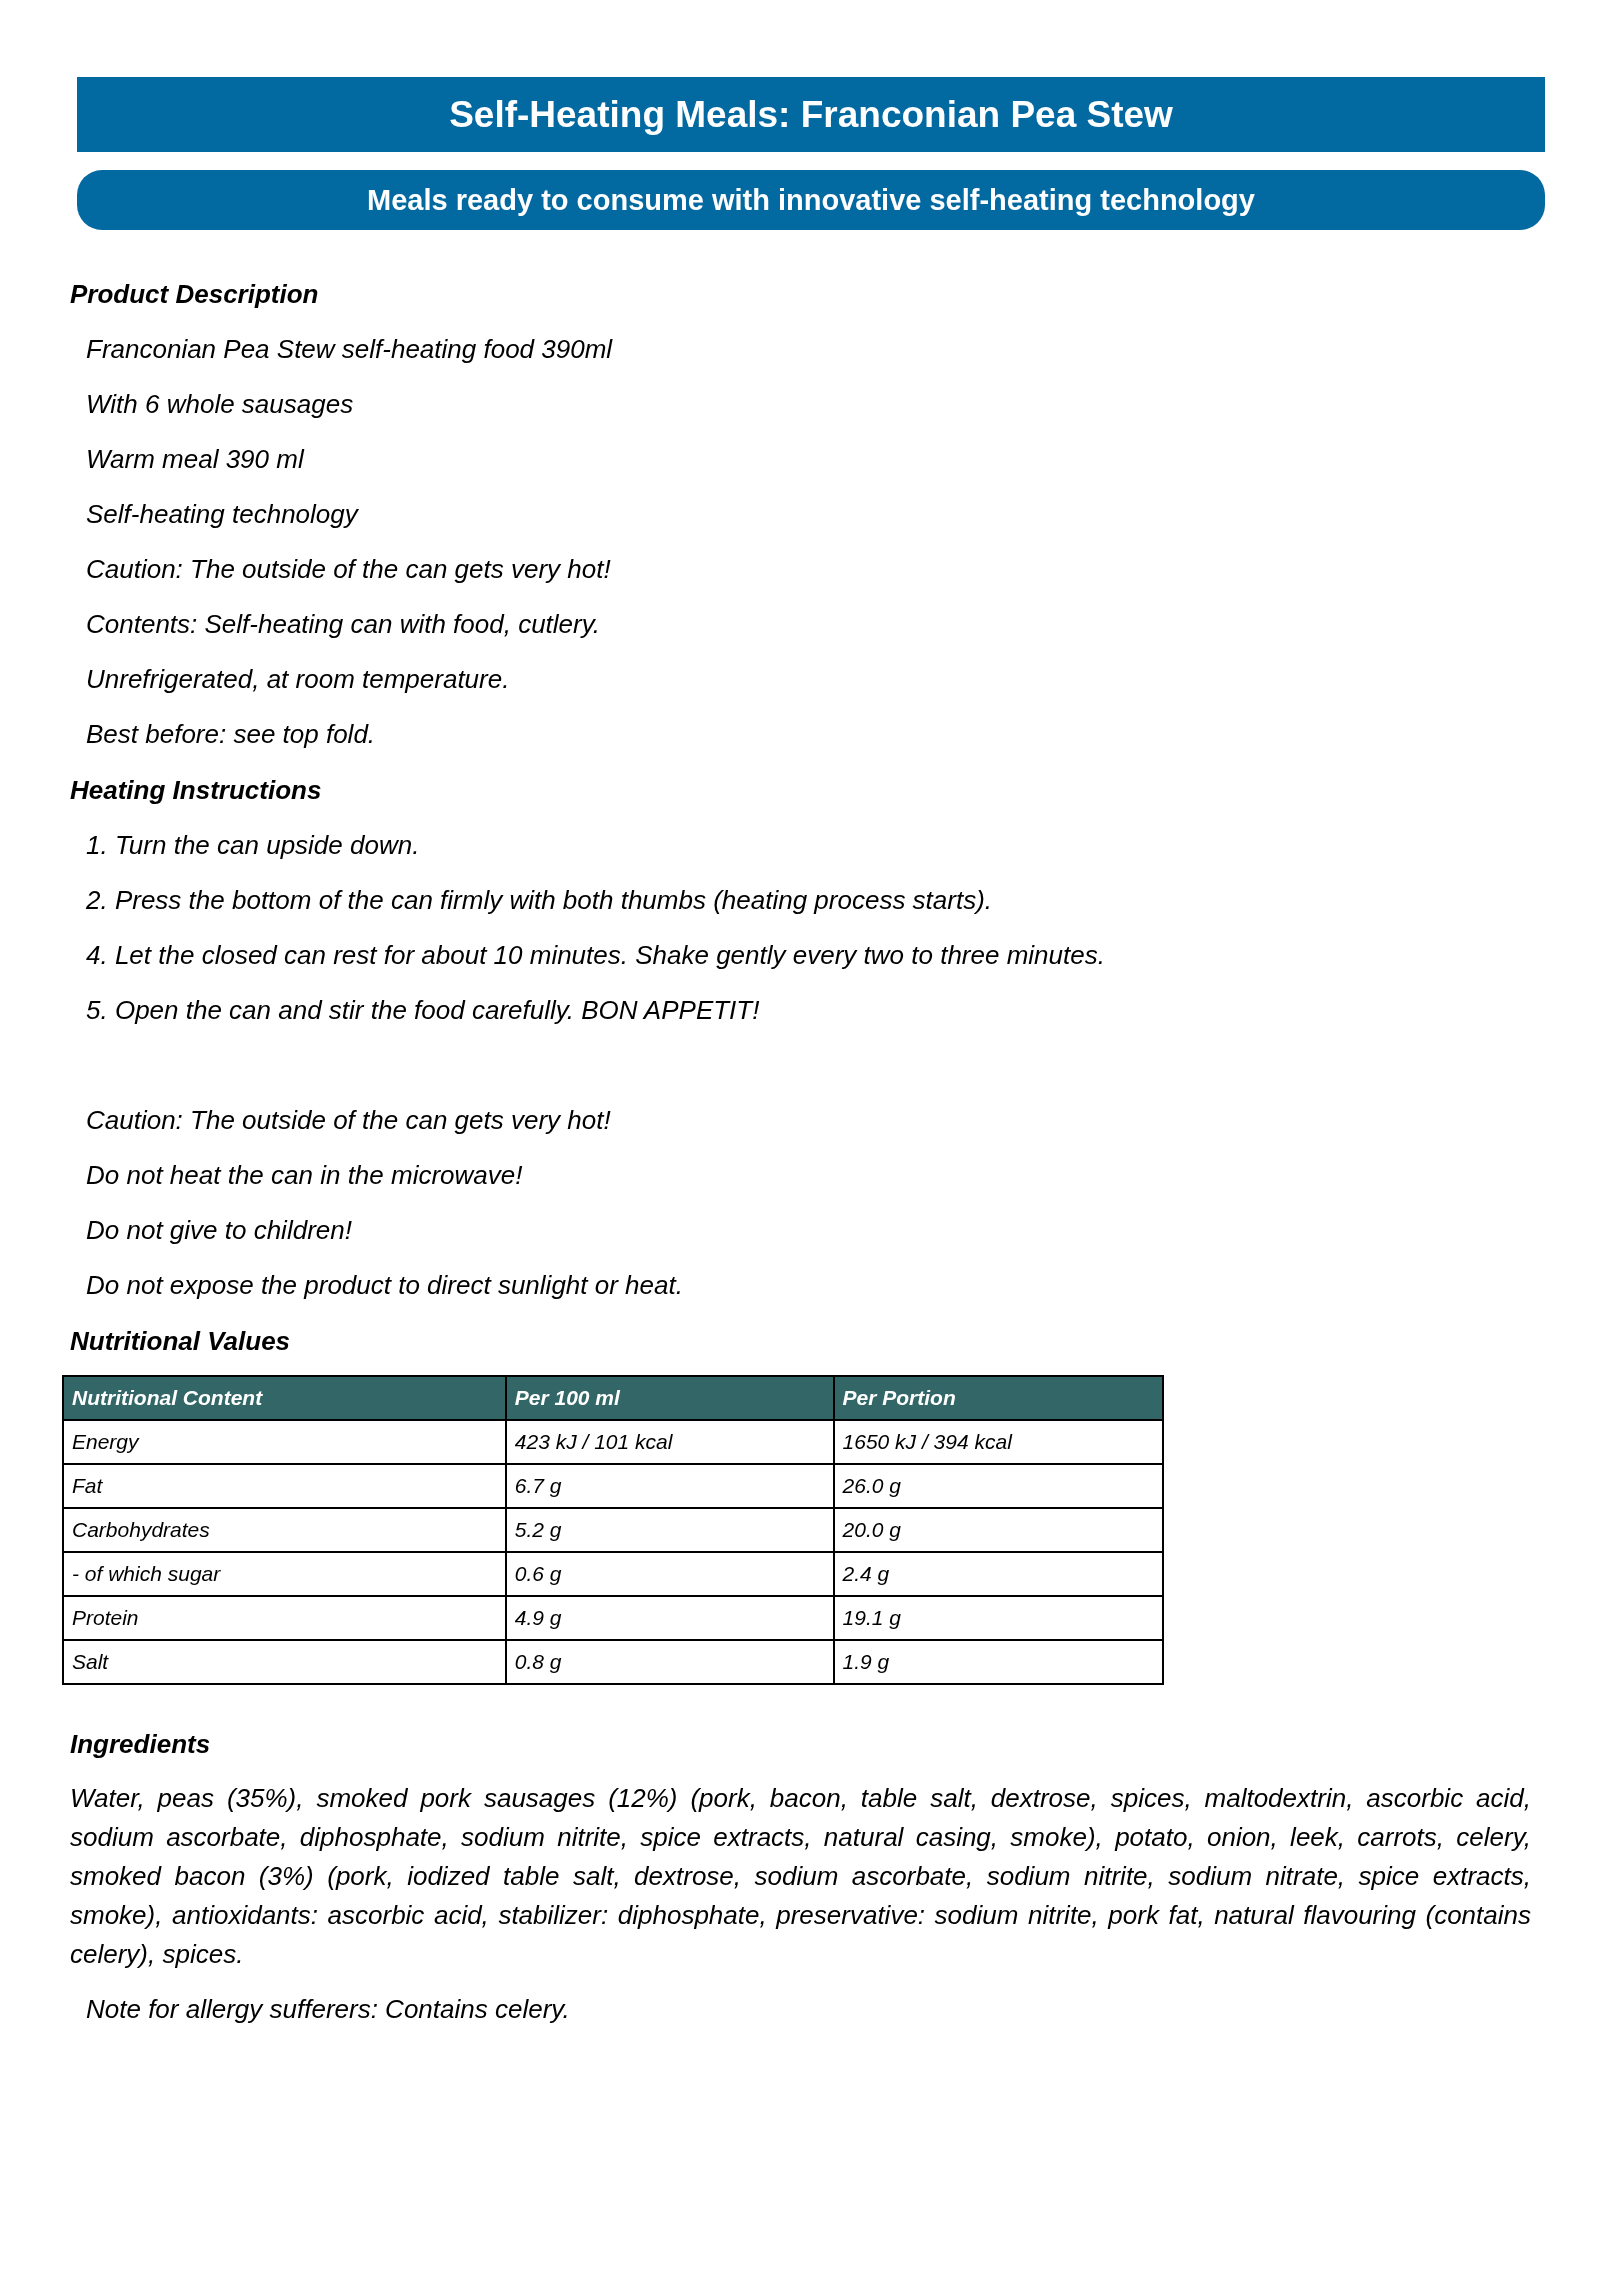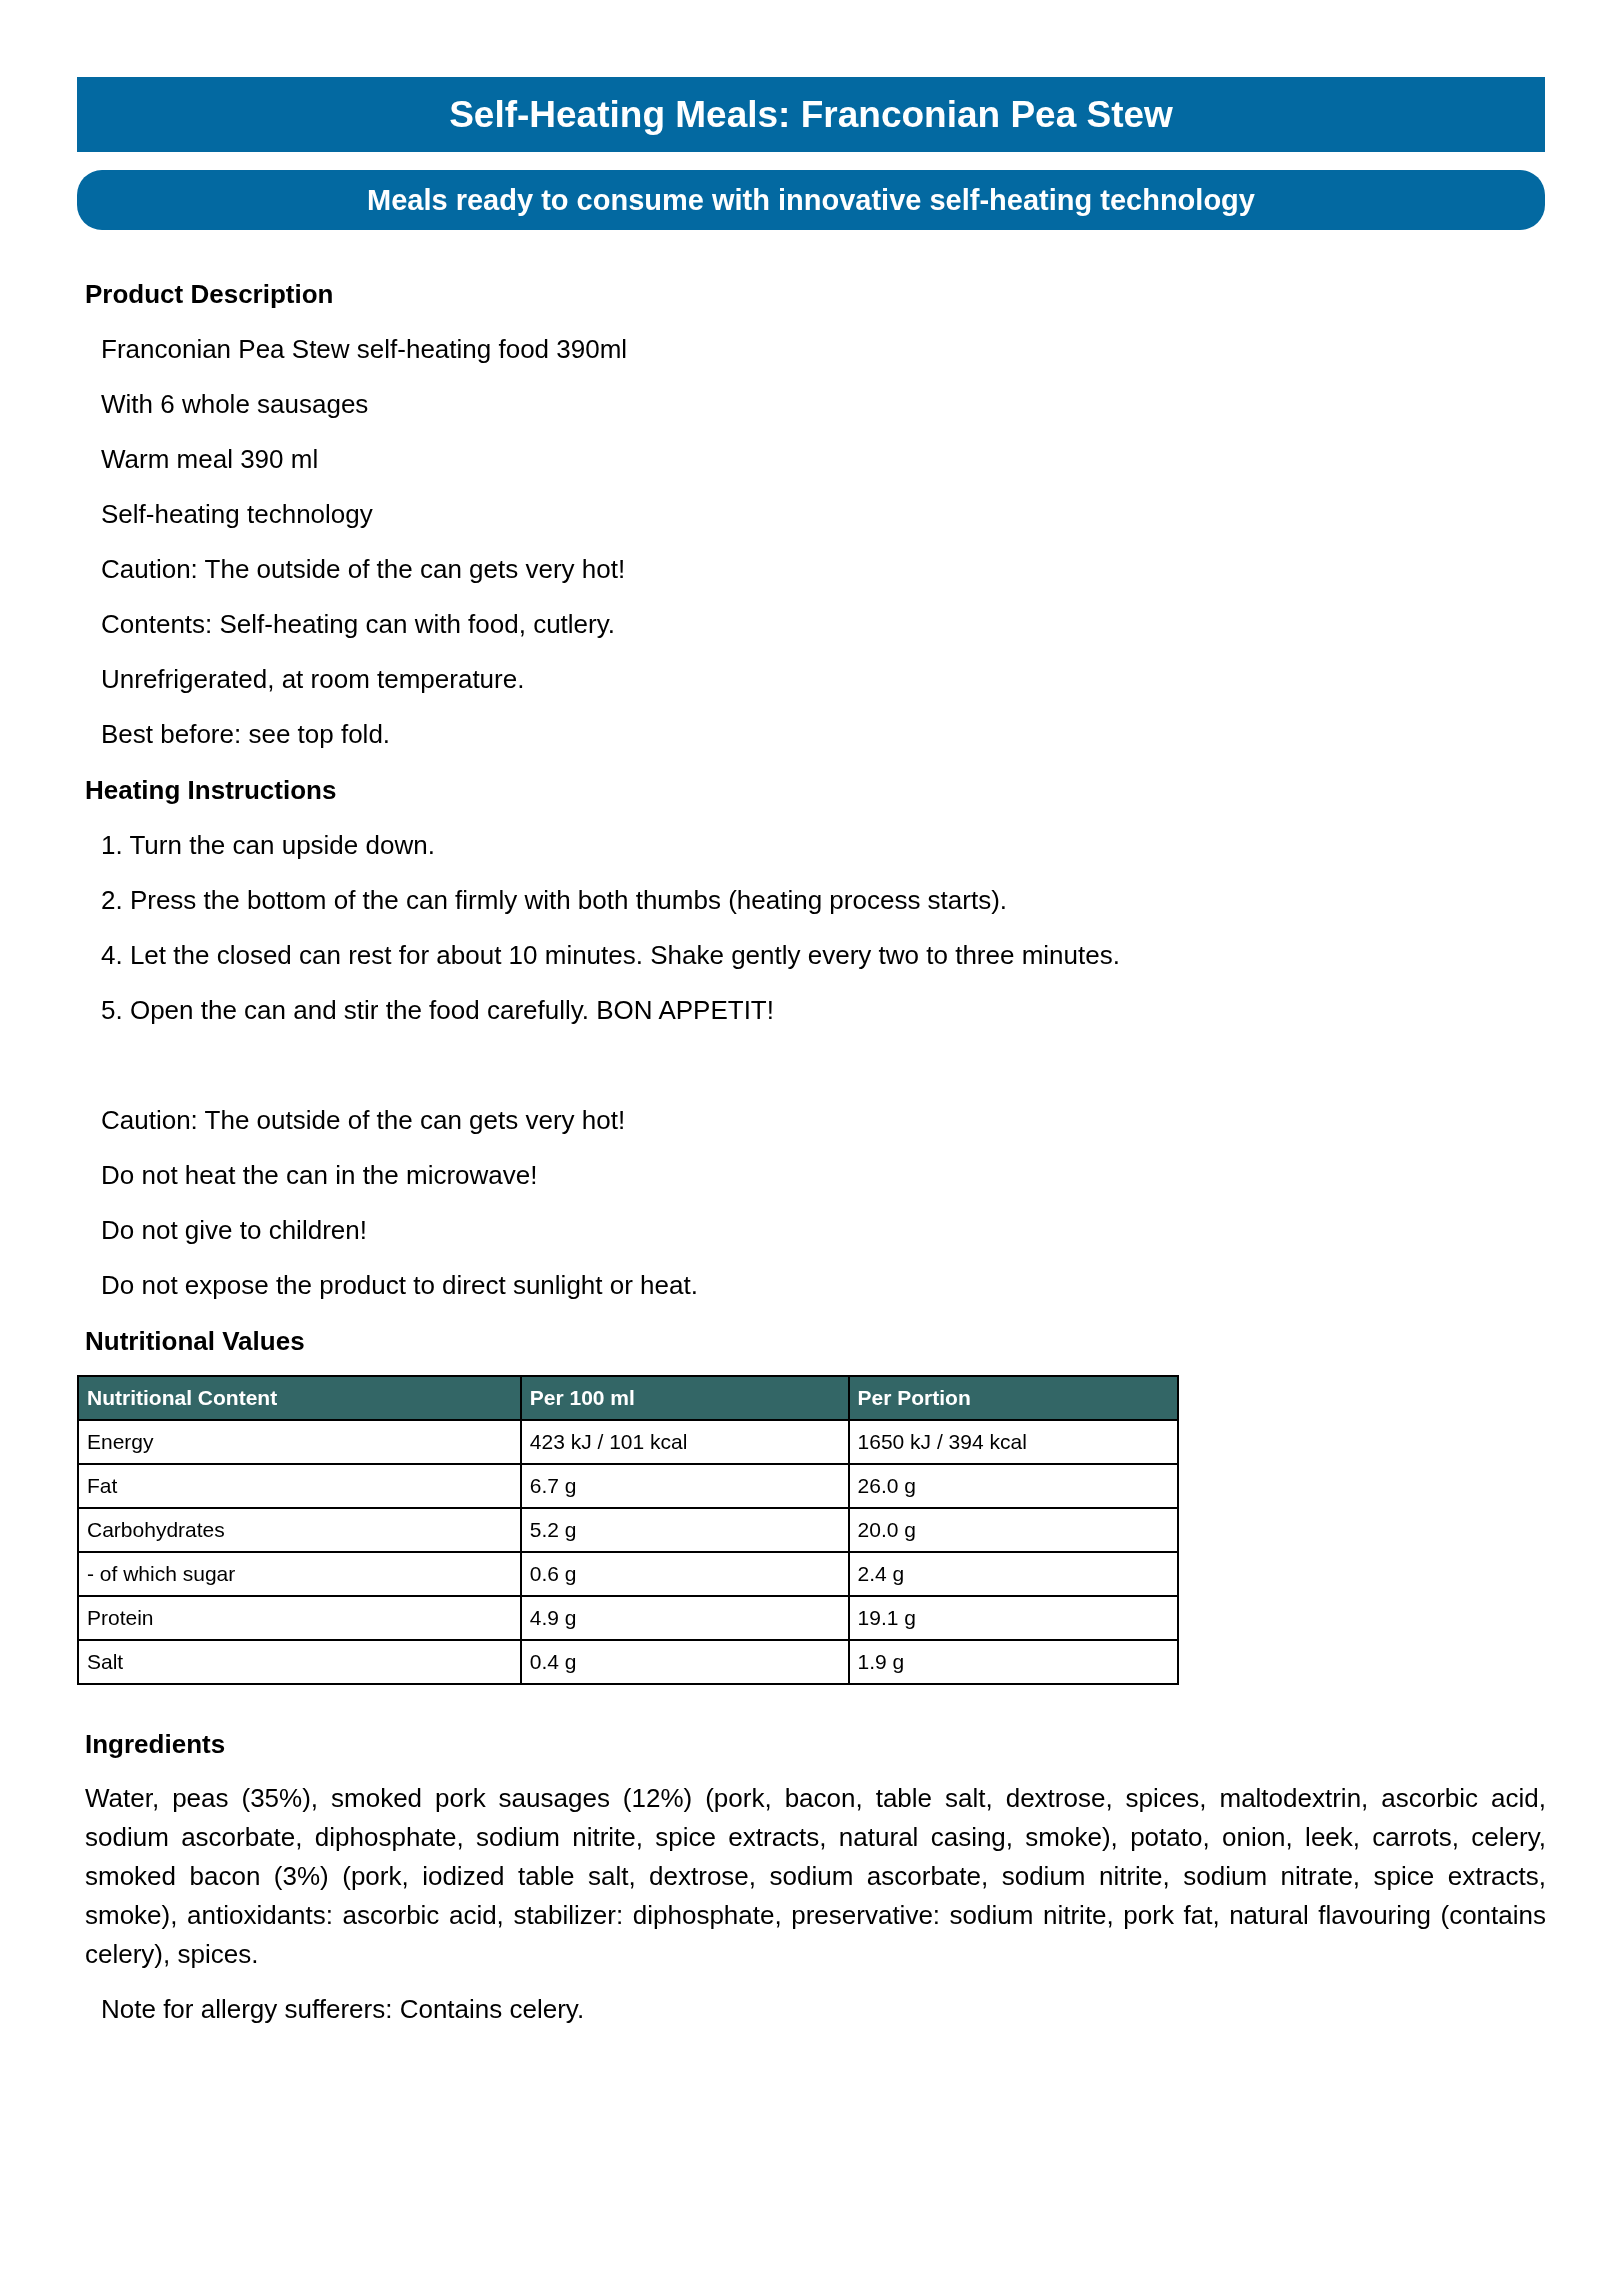--- a/index.html
+++ b/index.html
@@ -1,20 +1,20 @@
 <!DOCTYPE html>
 <html style="font-size:10.5px"><head>
 <meta charset="utf-8">
 <style>
   html, body { margin: 0; padding: 0; background: #ffffff; }
   body { width: 1623px; height: 2295px; position: relative; font-family: "Liberation Sans", sans-serif; color: #000; }
   .banner { position: absolute; left: 77px; width: 1468px; background: #0369a1; color: #ffffff; font-weight: bold; text-align: center; display: flex; align-items: center; justify-content: center; }
   .title-banner { top: 77px; height: 75px; font-size: 37px; }
   .subtitle-banner { top: 170px; height: 60px; font-size: 29px; border-radius: 25px; }
-  .content { position: absolute; left: 85px; top: 275px; width: 1461px; }
+  .content { position: absolute; left: 70px; top: 275px; width: 1461px; font-style: italic; }
   h2 { font-size: 26px; font-weight: bold; margin: 0 0 14.4px 0; line-height: 39px; }
   .line { font-size: 26px; line-height: 39px; margin: 16px; }
   .section { margin-bottom: 17px; }
   .spacer { height: 39px; }
   table.nut { border-collapse: collapse; margin-left: -7.9px; width: 1047px; table-layout: fixed; margin-bottom: 40px; }
   table.nut th, table.nut td { border: 2px solid #000; height: 42px; padding: 0 7.9px; font-size: 21px; text-align: left; vertical-align: middle; }
   table.nut th { background: #336666; color: #fff; font-weight: bold; }
   .col1 { width: 425px; } .col2 { width: 310px; } .col3 { width: 312px; }
   .justify { text-align: justify; font-size: 26px; line-height: 39px; margin: 0; }
 </style>
@@ -86,21 +86,21 @@
           <td>0.6 g</td>
           <td>2.4 g</td>
         </tr>
         <tr>
           <td>Protein</td>
           <td>4.9 g</td>
           <td>19.1 g</td>
         </tr>
         <tr>
           <td>Salt</td>
-          <td>0.4 g</td>
+          <td>0.8 g</td>
           <td>1.9 g</td>
         </tr>
       </tbody>
     </table>
   </section>
 
   <section>
     <h2>Ingredients</h2>
     <p class="justify">Water, peas (35%), smoked pork sausages (12%) (pork, bacon, table salt, dextrose, spices, maltodextrin, ascorbic acid, sodium ascorbate, diphosphate, sodium nitrite, spice extracts, natural casing, smoke), potato, onion, leek, carrots, celery, smoked bacon (3%) (pork, iodized table salt, dextrose, sodium ascorbate, sodium nitrite, sodium nitrate, spice extracts, smoke), antioxidants: ascorbic acid, stabilizer: diphosphate, preservative: sodium nitrite, pork fat, natural flavouring (contains celery), spices.</p>
     <p class="line">Note for allergy sufferers: Contains celery.</p>

